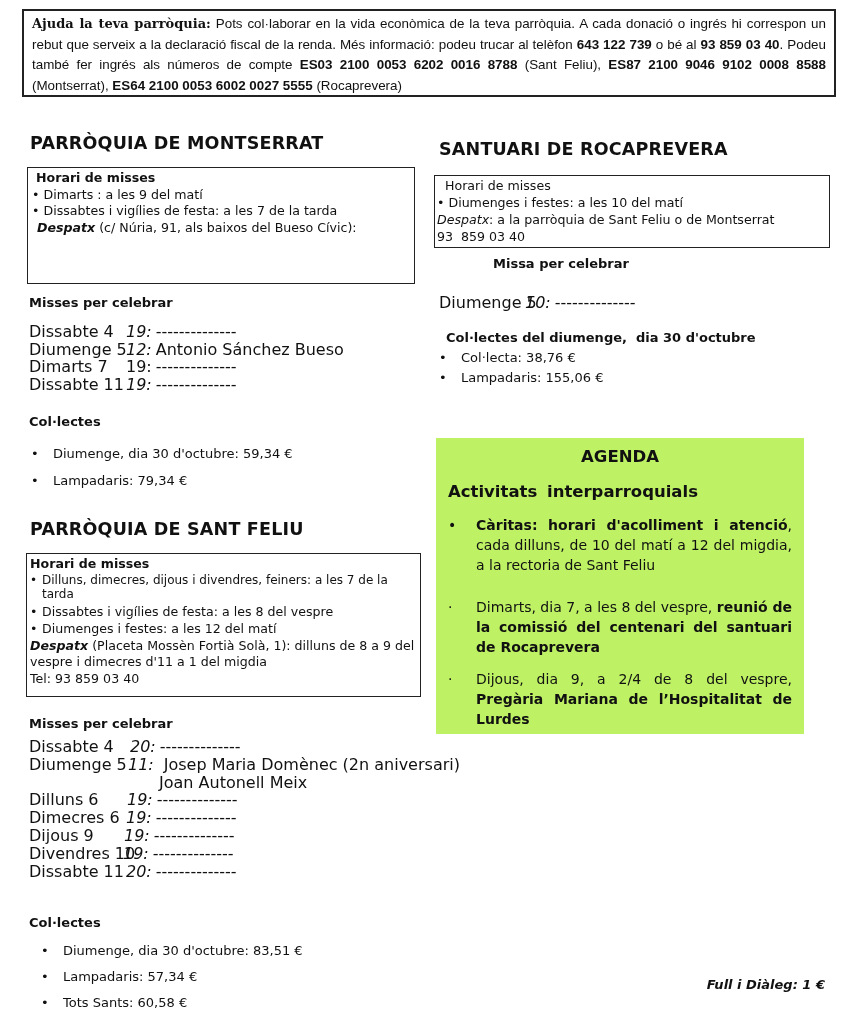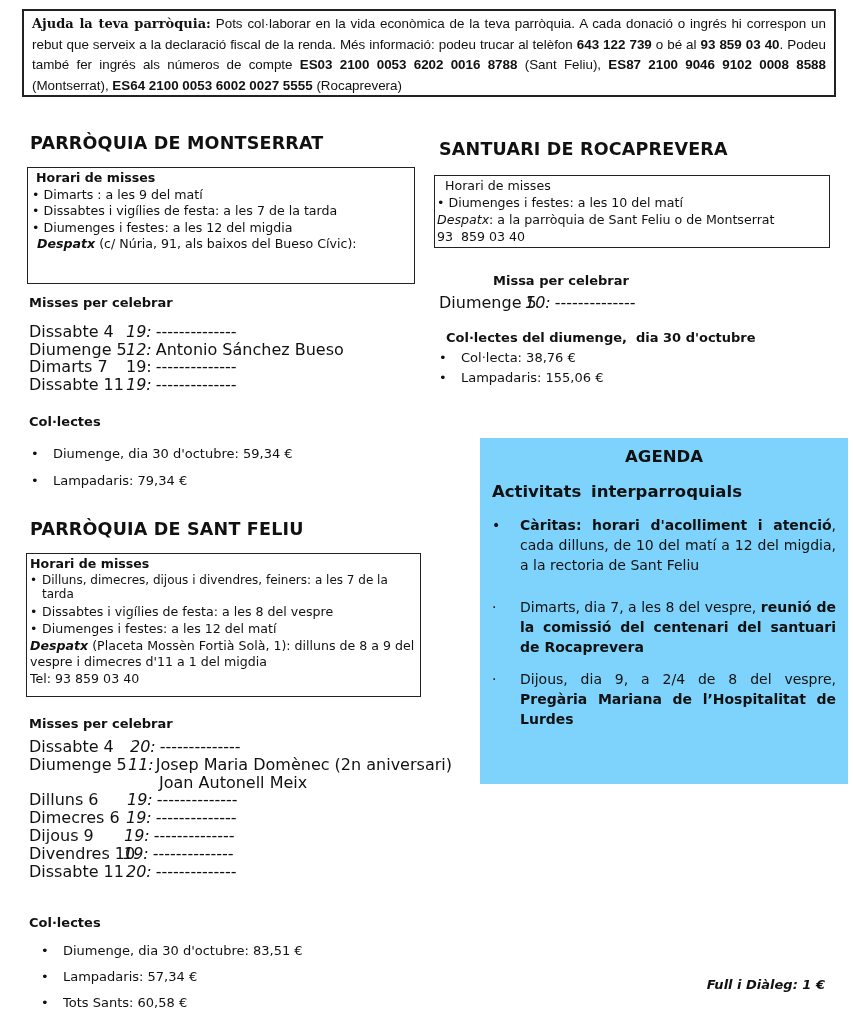--- a/index.html
+++ b/index.html
@@ -27,22 +27,22 @@
   .mrow { display: flex; white-space: nowrap; }
   .mrow .day { display: inline-block; }
   .mrow .hr { font-style: italic; }
   .mrow .who { margin-left: 4px; }
 
   .blist { position: absolute; font-size: 13px; }
   .blist .it { display: flex; white-space: nowrap; }
   .blist .dot { display: inline-block; width: 22px; text-align: left; }
 
   .agenda {
-    position: absolute; left: 480px; top: 438px; width: 368px; height: 346px;
-    background: #7dd3fc; padding: 6px 12px;
+    position: absolute; left: 436px; top: 438px; width: 368px; height: 296px;
+    background: #bef264; padding: 6px 12px;
   }
   .agenda .ttl { text-align: center; font-weight: bold; font-size: 16.5px; margin-top: 3px; }
   .agenda .sub2 { font-weight: bold; font-size: 16.5px; margin-top: 16px; word-spacing: 4px; }
   .agenda .ai { display: flex; font-size: 14px; line-height: 20px; margin-top: 12px; }
   .agenda .ai .dot { width: 28px; flex: 0 0 28px; padding-left: 0; }
   .agenda .ai .txt { text-align: justify; text-align-last: left; }
   .agenda .ai b { font-weight: bold; }
 
   .footer { position: absolute; right: 28px; top: 977px; font-weight: bold; font-style: italic; font-size: 13px; }
 </style>
@@ -51,21 +51,20 @@
 
 <div class="banner">
   <span class="lead">Ajuda la teva parròquia:</span><span> Pots col·laborar en la vida econòmica de la teva parròquia. A cada donació o ingrés hi correspon un rebut que serveix a la declaració fiscal de la renda. Més informació: podeu trucar al telèfon </span><b>643 122 739</b><span> o bé al </span><b>93 859 03 40</b><span>. Podeu també fer ingrés als números de compte </span><b>ES03 2100 0053 6202 0016 8788</b><span> (Sant Feliu), </span><b>ES87 2100 9046 9102 0008 8588</b><span> (Montserrat), </span><b>ES64 2100 0053 6002 0027 5555</b><span> (Rocaprevera)</span>
 </div>
 
 <div class="h1" style="left:30px; top:133px;">PARRÒQUIA DE MONTSERRAT</div>
 <div class="box" style="left:27px; top:167px; width:388px; height:117px; padding-left:4px;">
   <div class="title" style="padding-left:4px;">Horari de misses</div>
   <span class="bl">Dimarts : a les 9 del matí</span>
   <span class="bl">Dissabtes i vigílies de festa: a les 7 de la tarda</span>
-  <span class="bl">Diumenges i festes: a les 12 del migdia</span>
   <div style="padding-left:5px;"><em class="b">Despatx</em><span>  (c/ Núria, 91, als baixos del Bueso Cívic):</span></div>
 </div>
 
 <div class="sub" style="left:29px; top:295px;">Misses per celebrar</div>
 <div class="mlist" style="left:29px; top:323px;">
   <div class="mrow">
       <span class="day" style="width:97px">Dissabte 4</span>
       <span class="hr">19:</span>
       <span class="who">--------------</span>
     </div>
@@ -120,21 +119,21 @@
 <div class="sub" style="left:29px; top:716px;">Misses per celebrar</div>
 <div class="mlist" style="left:29px; top:738px; line-height:17.8px;">
   <div class="mrow">
       <span class="day" style="width:101px">Dissabte 4</span>
       <span class="hr">20:</span>
       <span class="who">--------------</span>
     </div>
   <div class="mrow">
       <span class="day" style="width:99px">Diumenge 5</span>
       <span class="hr">11:</span>
-      <span class="who" style="margin-left:2px">Josep Maria Domènec (2n aniversari)</span>
+      <span class="who" style="margin-left:10px">Josep Maria Domènec (2n aniversari)</span>
     </div>
   <div class="mrow">
       <span class="day" style="width:126px"></span>
       <span class="hr"></span>
       <span class="who">Joan Autonell Meix</span>
     </div>
   <div class="mrow">
       <span class="day" style="width:98px">Dilluns 6</span>
       <span class="hr">19:</span>
       <span class="who">--------------</span>
@@ -178,21 +177,21 @@
 </div>
 
 <div class="h1" style="left:439px; top:139px;">SANTUARI DE ROCAPREVERA</div>
 <div class="box" style="left:434px; top:175px; width:396px; height:73px; padding:1px 2px; line-height:17px;">
   <div style="padding-left:8px;">Horari de misses</div>
   <span class="bl">Diumenges i festes: a les 10 del matí</span>
   <div><em>Despatx</em><span>:  a la parròquia de Sant Feliu o de Montserrat</span></div>
   <div style="white-space:pre;">93  859 03 40</div>
 </div>
 
-<div class="sub" style="left:493px; top:273px;">Missa per celebrar</div>
+<div class="sub" style="left:493px; top:256px;">Missa per celebrar</div>
 <div class="mlist" style="left:439px; top:294px;">
   <div class="mrow">
       <span class="day" style="width:86px">Diumenge 5</span>
       <span class="hr">10:</span>
       <span class="who">--------------</span>
     </div>
 </div>
 
 <div class="sub" style="left:446px; top:330px; white-space:pre;">Col·lectes del diumenge,  dia 30 d'octubre</div>
 <div class="blist" style="left:439px; top:348px; line-height:20px;">

